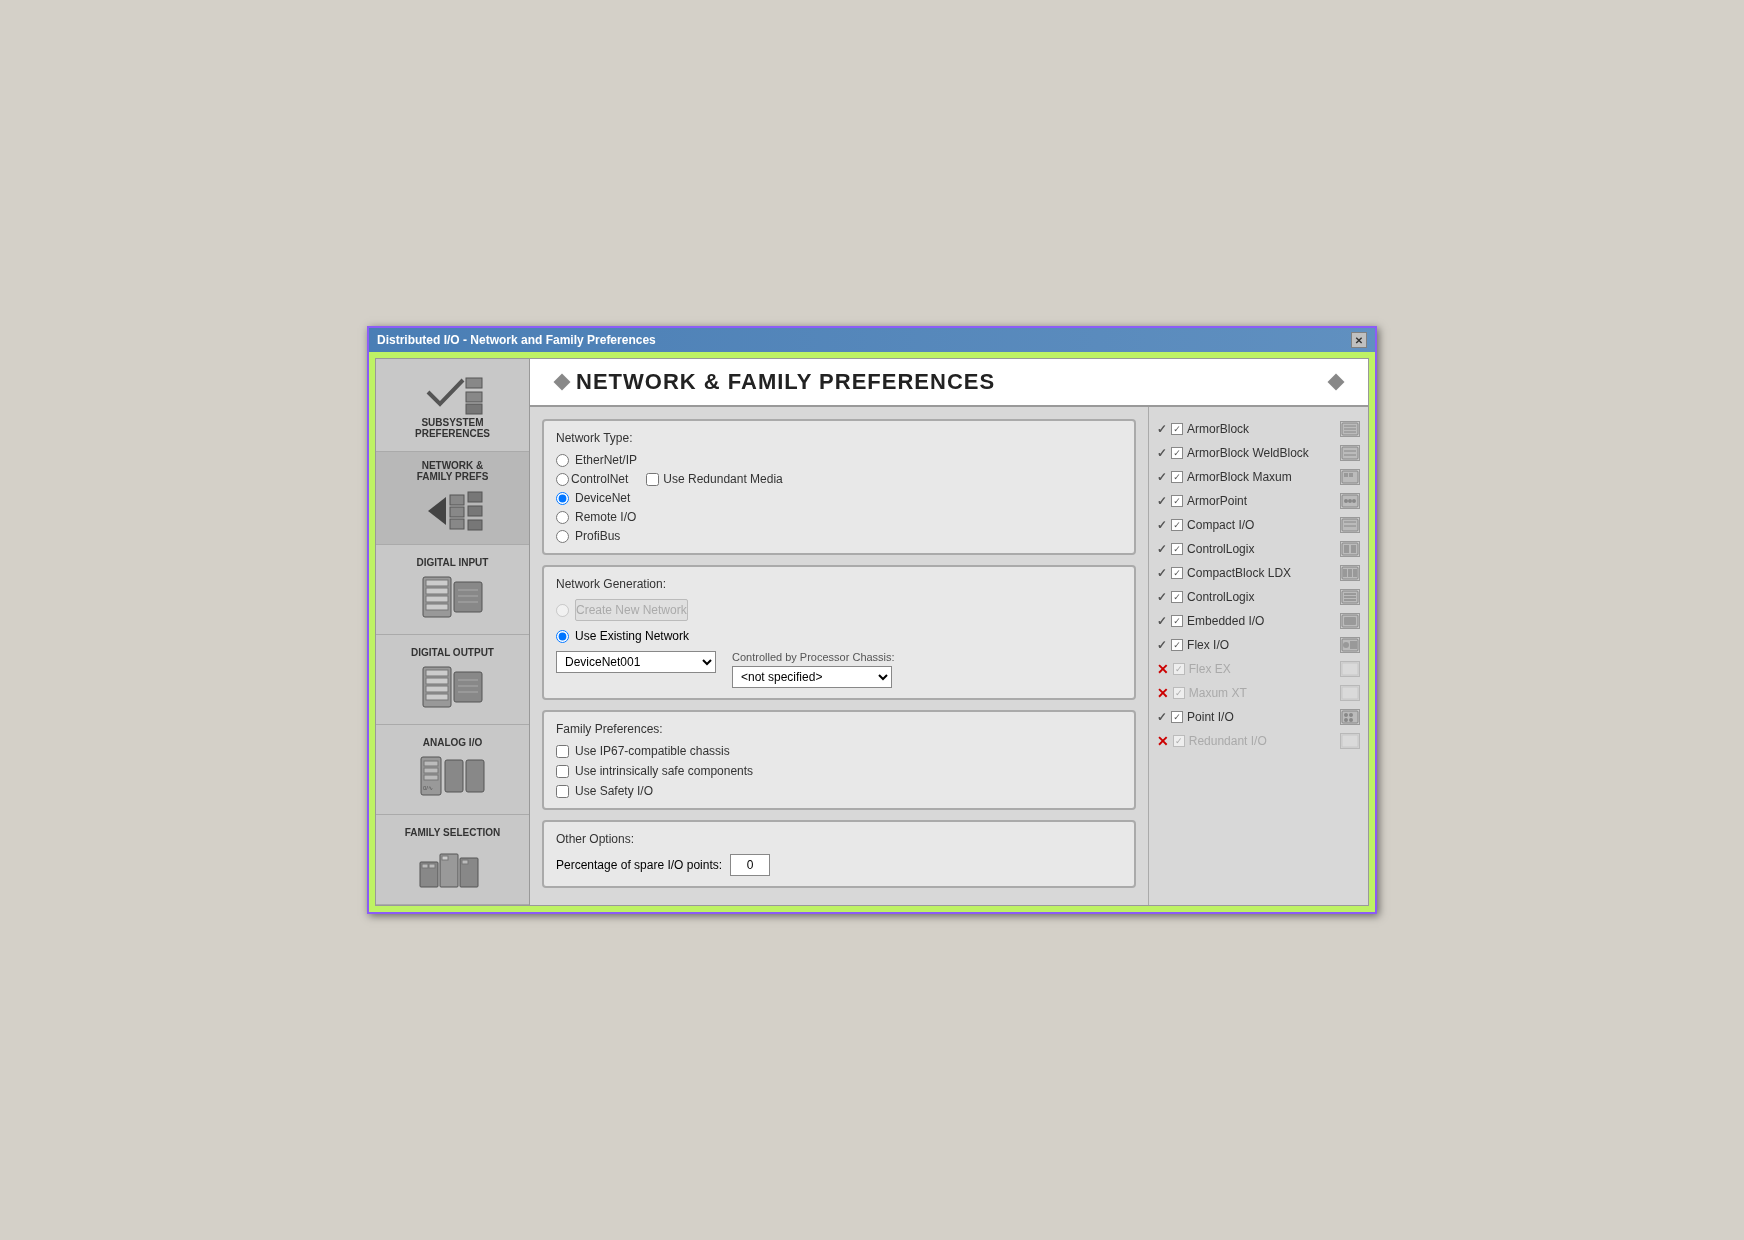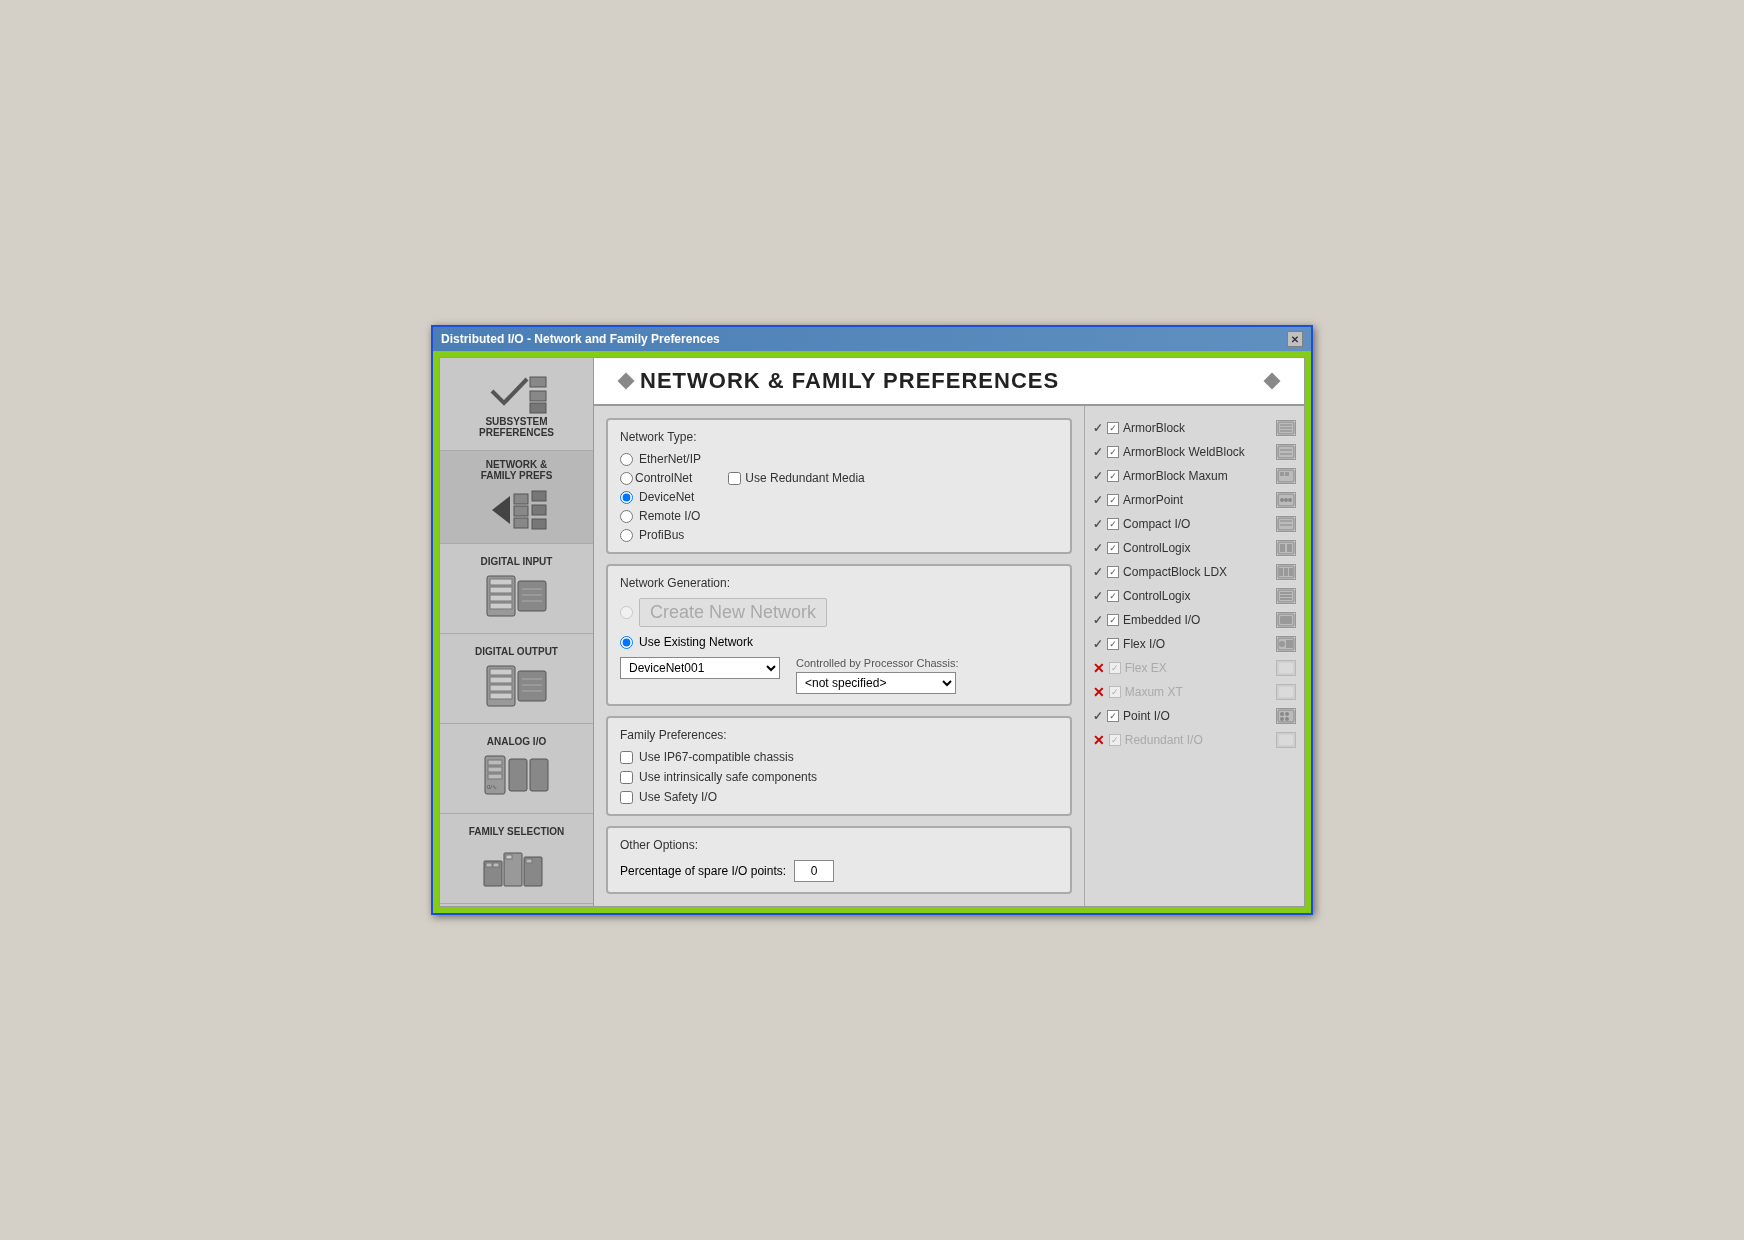--- a/index.html
+++ b/index.html
@@ -6,23 +6,23 @@
     body {
       font-family: Arial, Tahoma, sans-serif;
       font-size: 12px;
       background: #d4d0c8;
       display: flex;
       justify-content: center;
       align-items: center;
       min-height: 100vh;
     }
     .window {
-      width: 882px;
-      background: #84cc16;
-      border: 2px solid #1d4ed8;
+      width: 1010px;
+      background: #bef264;
+      border: 2px solid #8b5cf6;
       box-shadow: 2px 2px 8px rgba(0,0,0,0.5);
     }
     .titlebar {
       background: linear-gradient(to right, #4a7eb5, #6090c0);
       color: white;
       padding: 4px 8px;
       font-size: 12px;
       font-weight: bold;
       display: flex;
       justify-content: space-between;
@@ -369,21 +369,21 @@
               <div class="radio-group">
                 <div class="radio-item">
                   <input type="radio" name="network_type" style="">
                   <span>EtherNet/IP</span>
                 </div>
                 <div class="radio-item" style="display:flex; align-items:center; gap:10px;">
                   <div style="display:flex;align-items:center;gap:2px;">
                     <input type="radio" name="network_type" style="">
                     <span>ControlNet</span>
                   </div>
-                  <div style="display:flex;align-items:center;gap:4px;margin-left:26px;">
+                  <div style="display:flex;align-items:center;gap:4px;margin-left:8px;">
                     <input type="checkbox" style="">
                     <span>Use Redundant Media</span>
                   </div>
                 </div>
                 <div class="radio-item">
                   <input type="radio" name="network_type" checked="" style="">
                   <span>DeviceNet</span>
                 </div>
                 <div class="radio-item">
                   <input type="radio" name="network_type" style="">
@@ -394,21 +394,21 @@
                   <span>ProfiBus</span>
                 </div>
               </div>
             </div>
 
             <div class="section-box">
               <div class="section-label">Network Generation:</div>
               <div style="display:flex; flex-direction:column; gap:8px;">
                 <div style="display:inline-flex; align-items:center; gap:6px;">
                   <input type="radio" name="net_gen" disabled="" style="">
-                  <span style="background:#e0e0e0; border:1px solid #bbb; padding:3px 10px; font-size:18px; color:#aaa; border-radius:2px;">Create New Network</span>
+                  <span style="background:#e0e0e0; border:1px solid #bbb; padding:3px 0; font-size:12px; color:#aaa; border-radius:2px;">Create New Network</span>
                 </div>
                 <div style="display:flex; align-items:center; gap:6px;">
                   <input type="radio" name="net_gen" checked="" style="">
                   <span>Use Existing Network</span>
                 </div>
                 <div style="display:flex; gap:16px; align-items:flex-start; flex-wrap:wrap;">
                   <div>
                     <select style="width:160px;">
                       <option>DeviceNet001</option>
                     </select>

